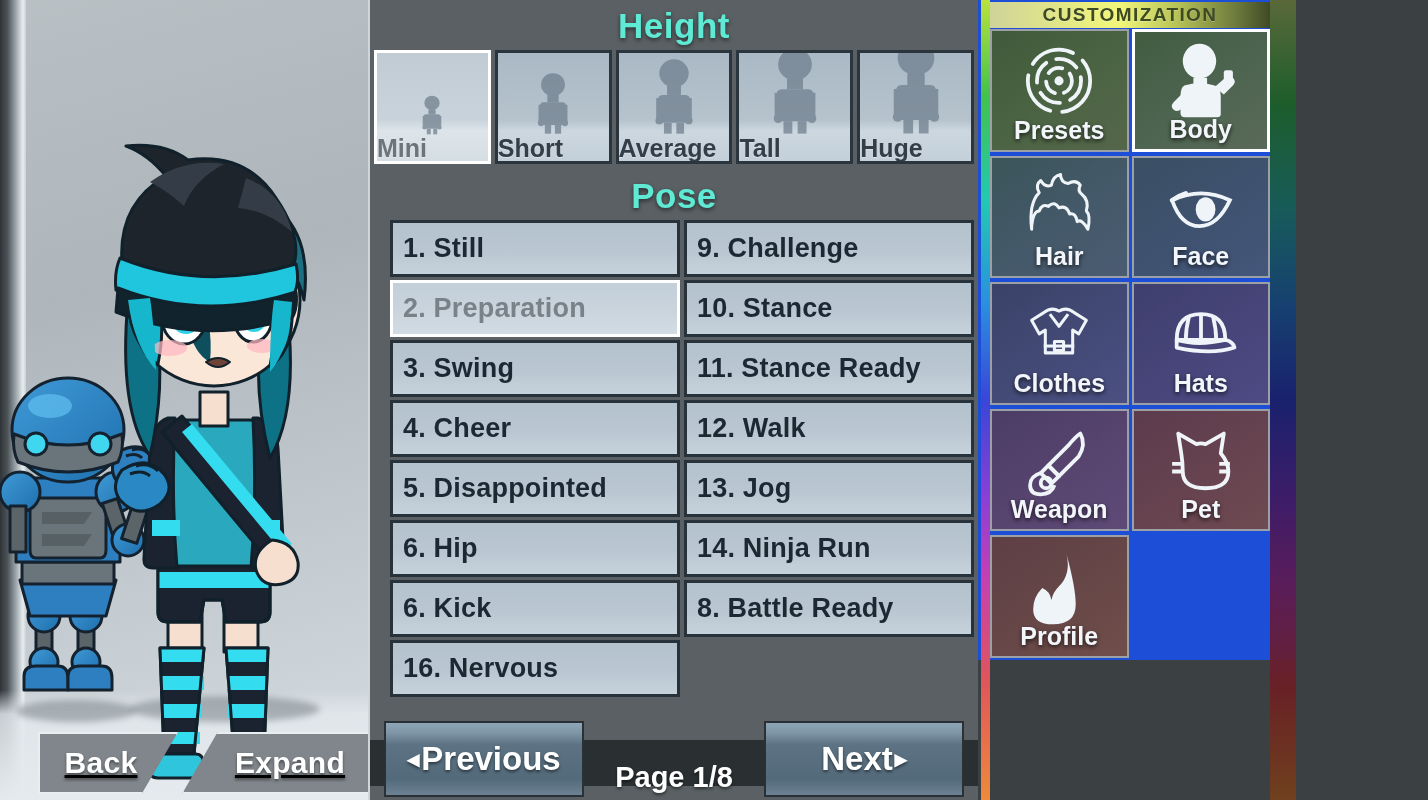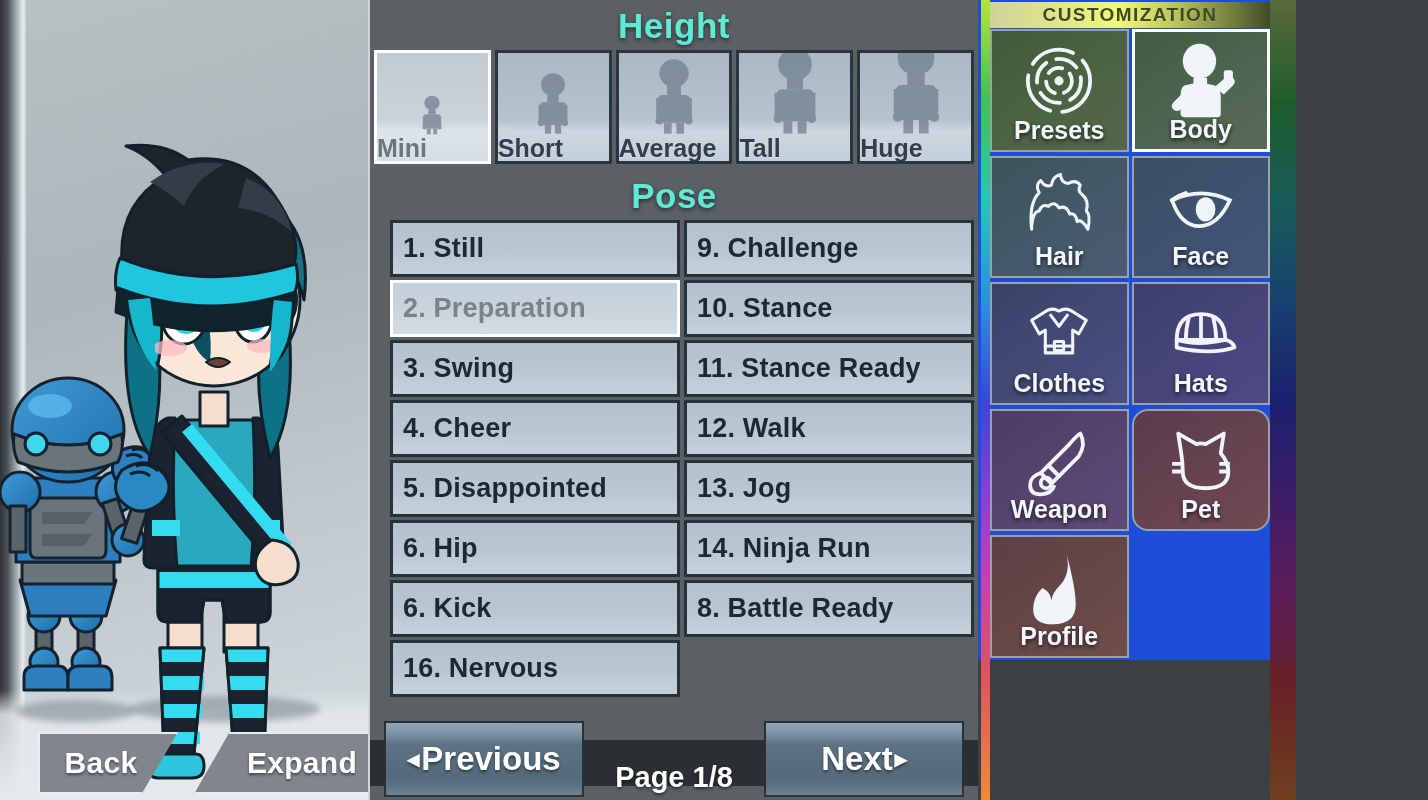--- a/index.html
+++ b/index.html
@@ -35,21 +35,21 @@
     position: absolute; border-radius: 50%;
     background: rgba(90,100,108,0.42); filter: blur(3px);
   }
 
   
   #charwrap { position:absolute; left:0; top:0; width:368px; height:800px; }
 
   
   .bottomBtns {
     position: absolute; left: 38px; bottom: 6px;
-    display: flex; gap: 16px; z-index: 30;
+    display: flex; gap: 4px; z-index: 30; text-decoration: underline;
   }
   .slantBtn {
     height: 62px; background: #80868b;
     border: 2px solid #e9eef1;
     color: #ffffff; font-size: 30px; font-weight: bold;
     display: flex; align-items: center; justify-content: center;
     text-shadow: 0 2px 3px rgba(0,0,0,0.45);
     letter-spacing: 0.3px;
   }
   .slantBtn.back {
@@ -245,21 +245,21 @@
   }
   
   .tile.t0 { background: linear-gradient(145deg,#3f5a3a 0%, #4c6444 55%, #55664a 100%); }
   .tile.t1 { background: linear-gradient(145deg,#415c41 0%, #4e6551 55%, #5a6a58 100%); }
   .tile.t2 { background: linear-gradient(145deg,#3b5559 0%, #44596a 55%, #4b5c72 100%); }
   .tile.t3 { background: linear-gradient(145deg,#3a4f63 0%, #3f5270 55%, #44567a 100%); }
   .tile.t4 { background: linear-gradient(145deg,#3b4268 0%, #434a76 55%, #4b5082 100%); }
   .tile.t5 { background: linear-gradient(145deg,#3e3f6d 0%, #47457a 55%, #4e4a84 100%); }
   .tile.t6 { background: linear-gradient(145deg,#4b3d66 0%, #57446f 55%, #5f4a77 100%); }
   .tile.t7 { background: linear-gradient(145deg,#54395f 0%, #5f4167 55%, #68476f 100%); }
-  .tile.t8 { background: linear-gradient(145deg,#5c3b4d 0%, #66434f 55%, #6e4a52 100%); border-radius: 16px; }
+  .tile.t8 { background: linear-gradient(145deg,#5c3b4d 0%, #66434f 55%, #6e4a52 100%); }
   .tile.t9 { background: linear-gradient(145deg,#5d3f45 0%, #674747 55%, #6f4e4a 100%); }
 </style>
 </head>
 <body>
 
 <div id="app">
 
   <div id="preview">
     <div class="vwall"></div>
     <div class="floor"></div>

